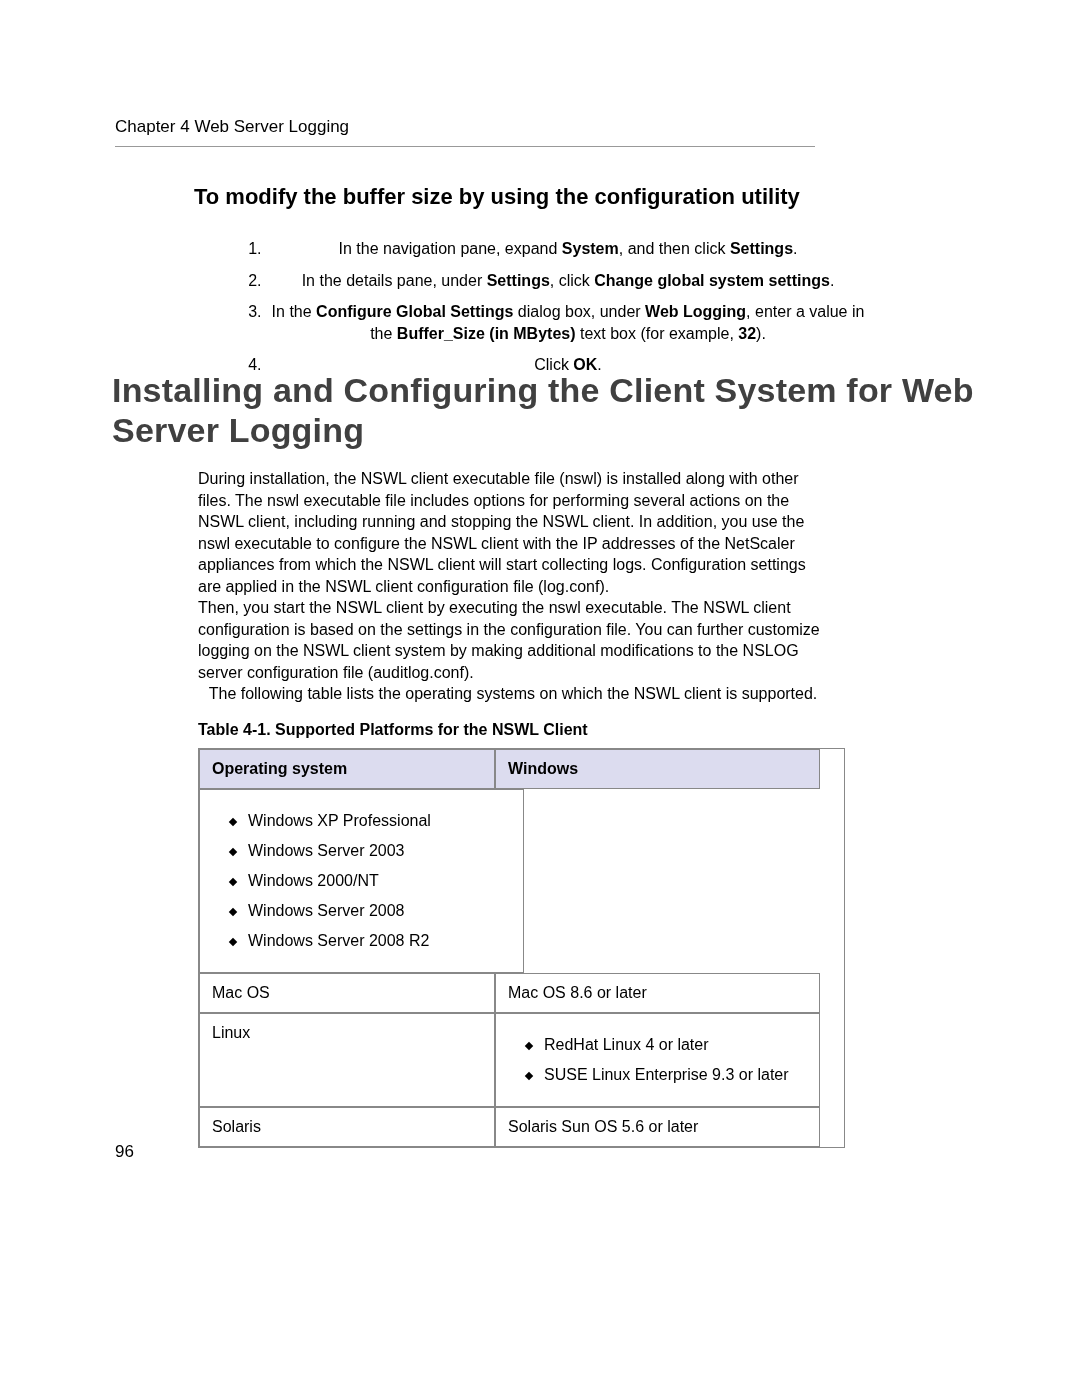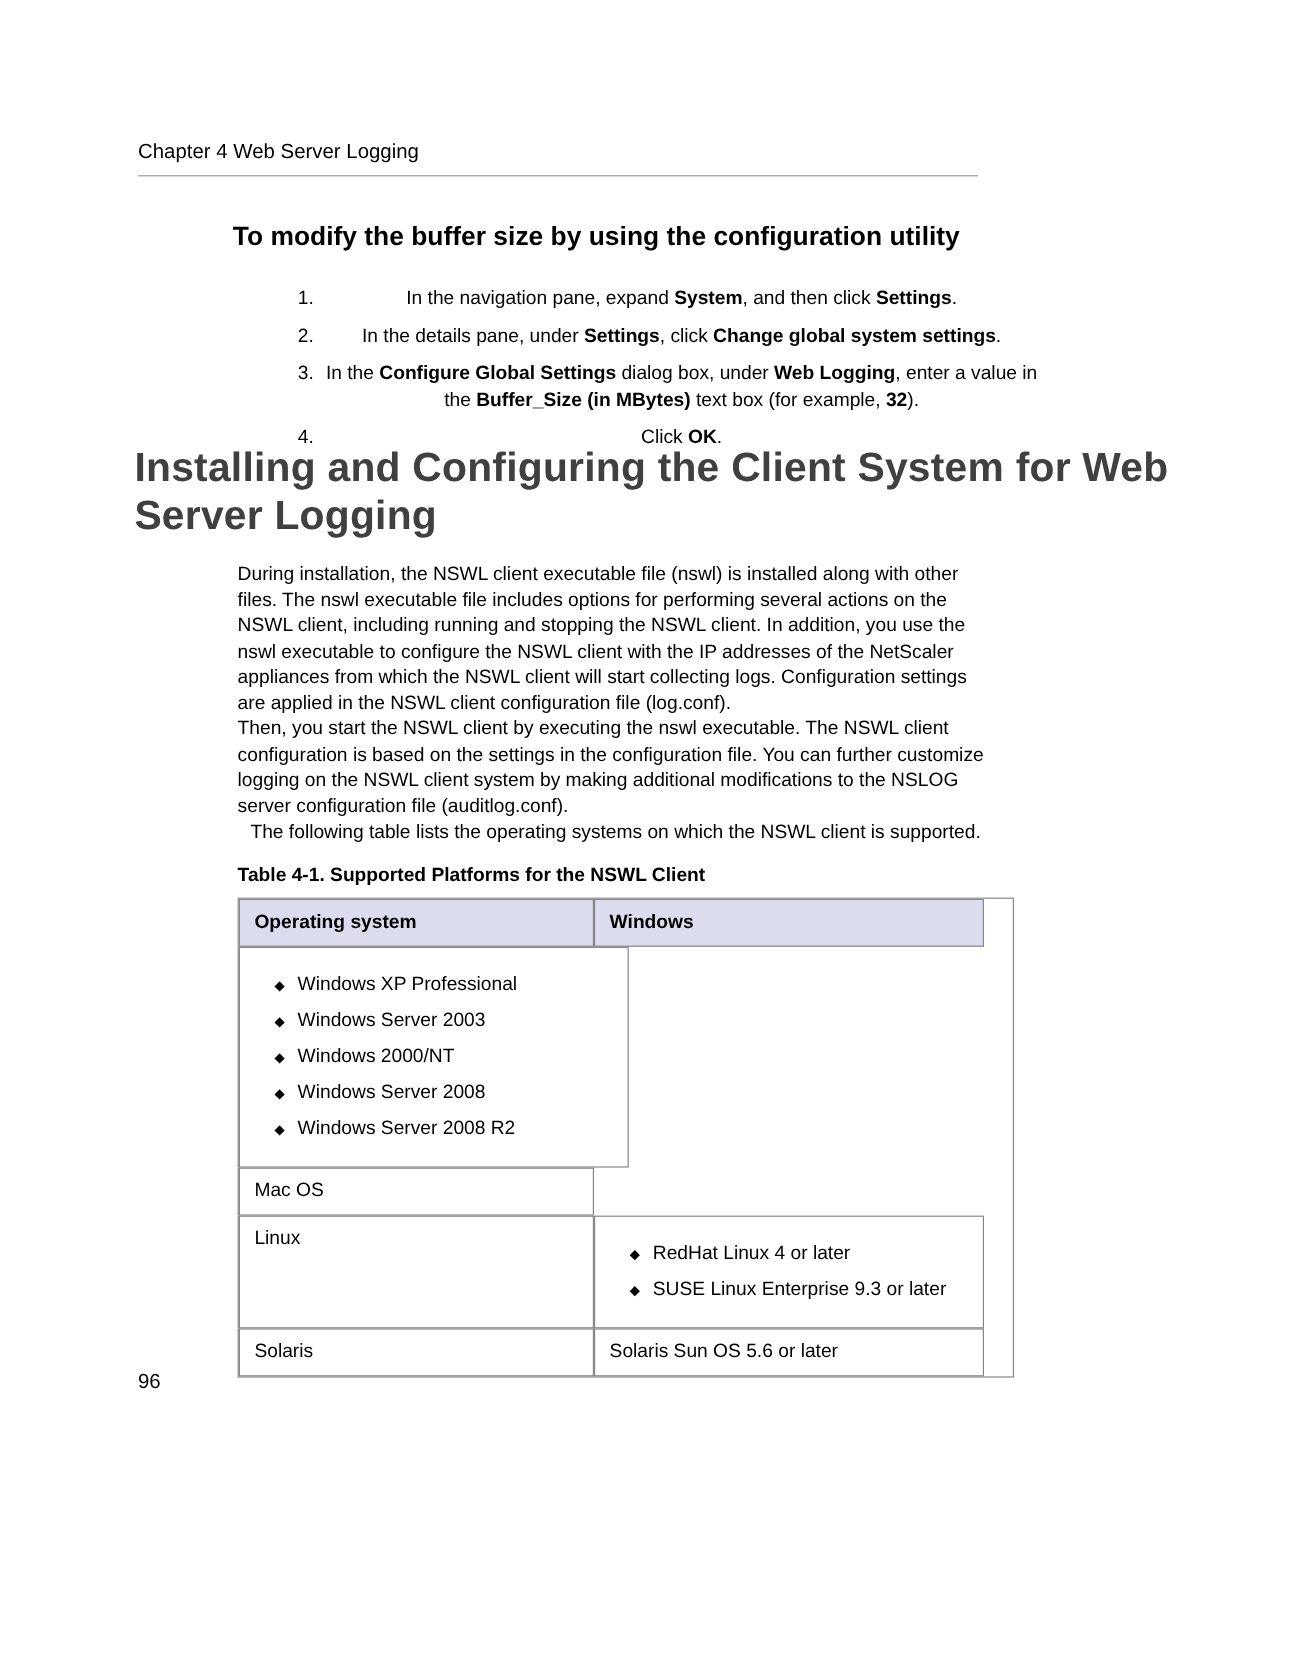--- a/index.html
+++ b/index.html
@@ -175,20 +175,21 @@
           <li>Windows Server 2003</li>
           <li>Windows 2000/NT</li>
           <li>Windows Server 2008</li>
           <li>Windows Server 2008 R2</li>
         </ul>
       </div>
     </div>
 
     <div class="trow">
       <div class="tcell c1">Mac OS</div>
+      <div class="tcell c2">Mac OS 8.6 or later</div>
     </div>
 
     <div class="trow">
       <div class="tcell c1">Linux</div>
       <div class="tcell c2">
         <ul>
           <li>RedHat Linux 4 or later</li>
           <li>SUSE Linux Enterprise 9.3 or later</li>
         </ul>
       </div>

